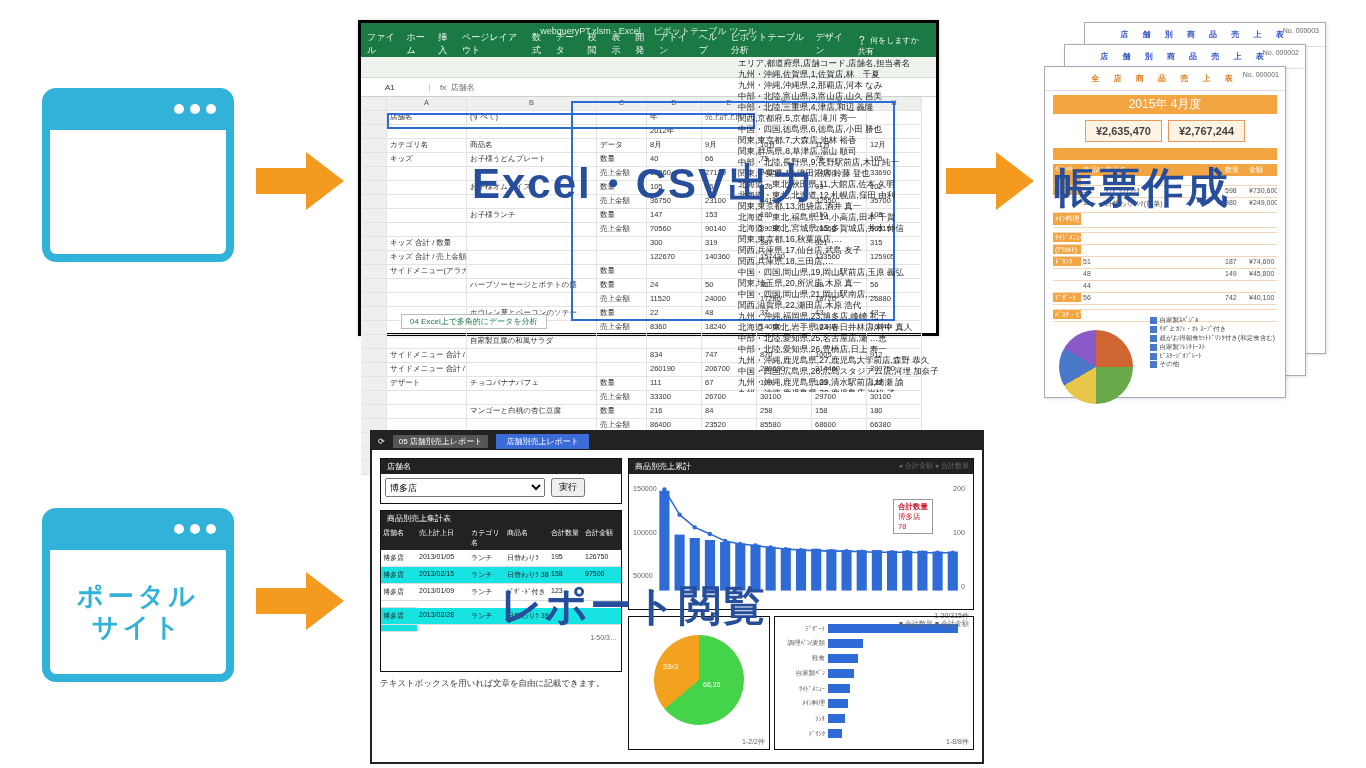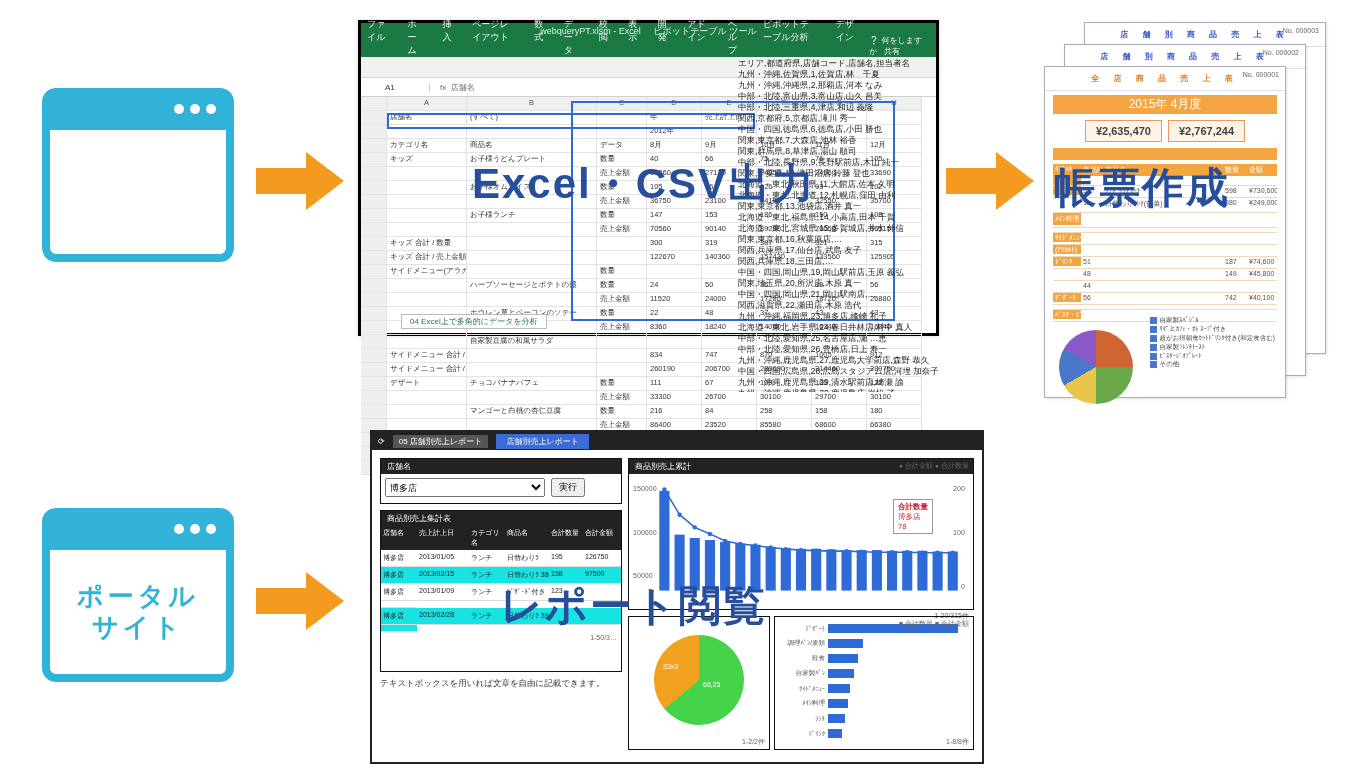--- a/index.html
+++ b/index.html
@@ -117,21 +117,21 @@
     <div class="arrow-head" style="left:50px;top:0;border-top:29px solid transparent;border-bottom:29px solid transparent;border-left:38px solid #f39a1f"></div>
   </div>
   <div class="arrow" style="left:256px;top:572px;width:90px;height:58px">
     <div class="arrow-shaft" style="left:0;top:16px;width:50px;height:26px"></div>
     <div class="arrow-head" style="left:50px;top:0;border-top:29px solid transparent;border-bottom:29px solid transparent;border-left:38px solid #f39a1f"></div>
   </div>
 
   <div class="excel">
     <div class="ribbon">
       <div class="title"><span>webqueryPT.xlsm - Excel</span> &nbsp;&nbsp;&nbsp; <span>ピボットテーブル ツール</span></div>
-      <div id="excel-menus" style="display:flex;gap:19px">
+      <div id="excel-menus" style="display:flex;gap:9px">
           <span>ファイル</span>
           <span>ホーム</span>
           <span>挿入</span>
           <span>ページレイアウト</span>
           <span>数式</span>
           <span>データ</span>
           <span>校閲</span>
           <span>表示</span>
           <span>開発</span>
           <span>アドイン</span>

